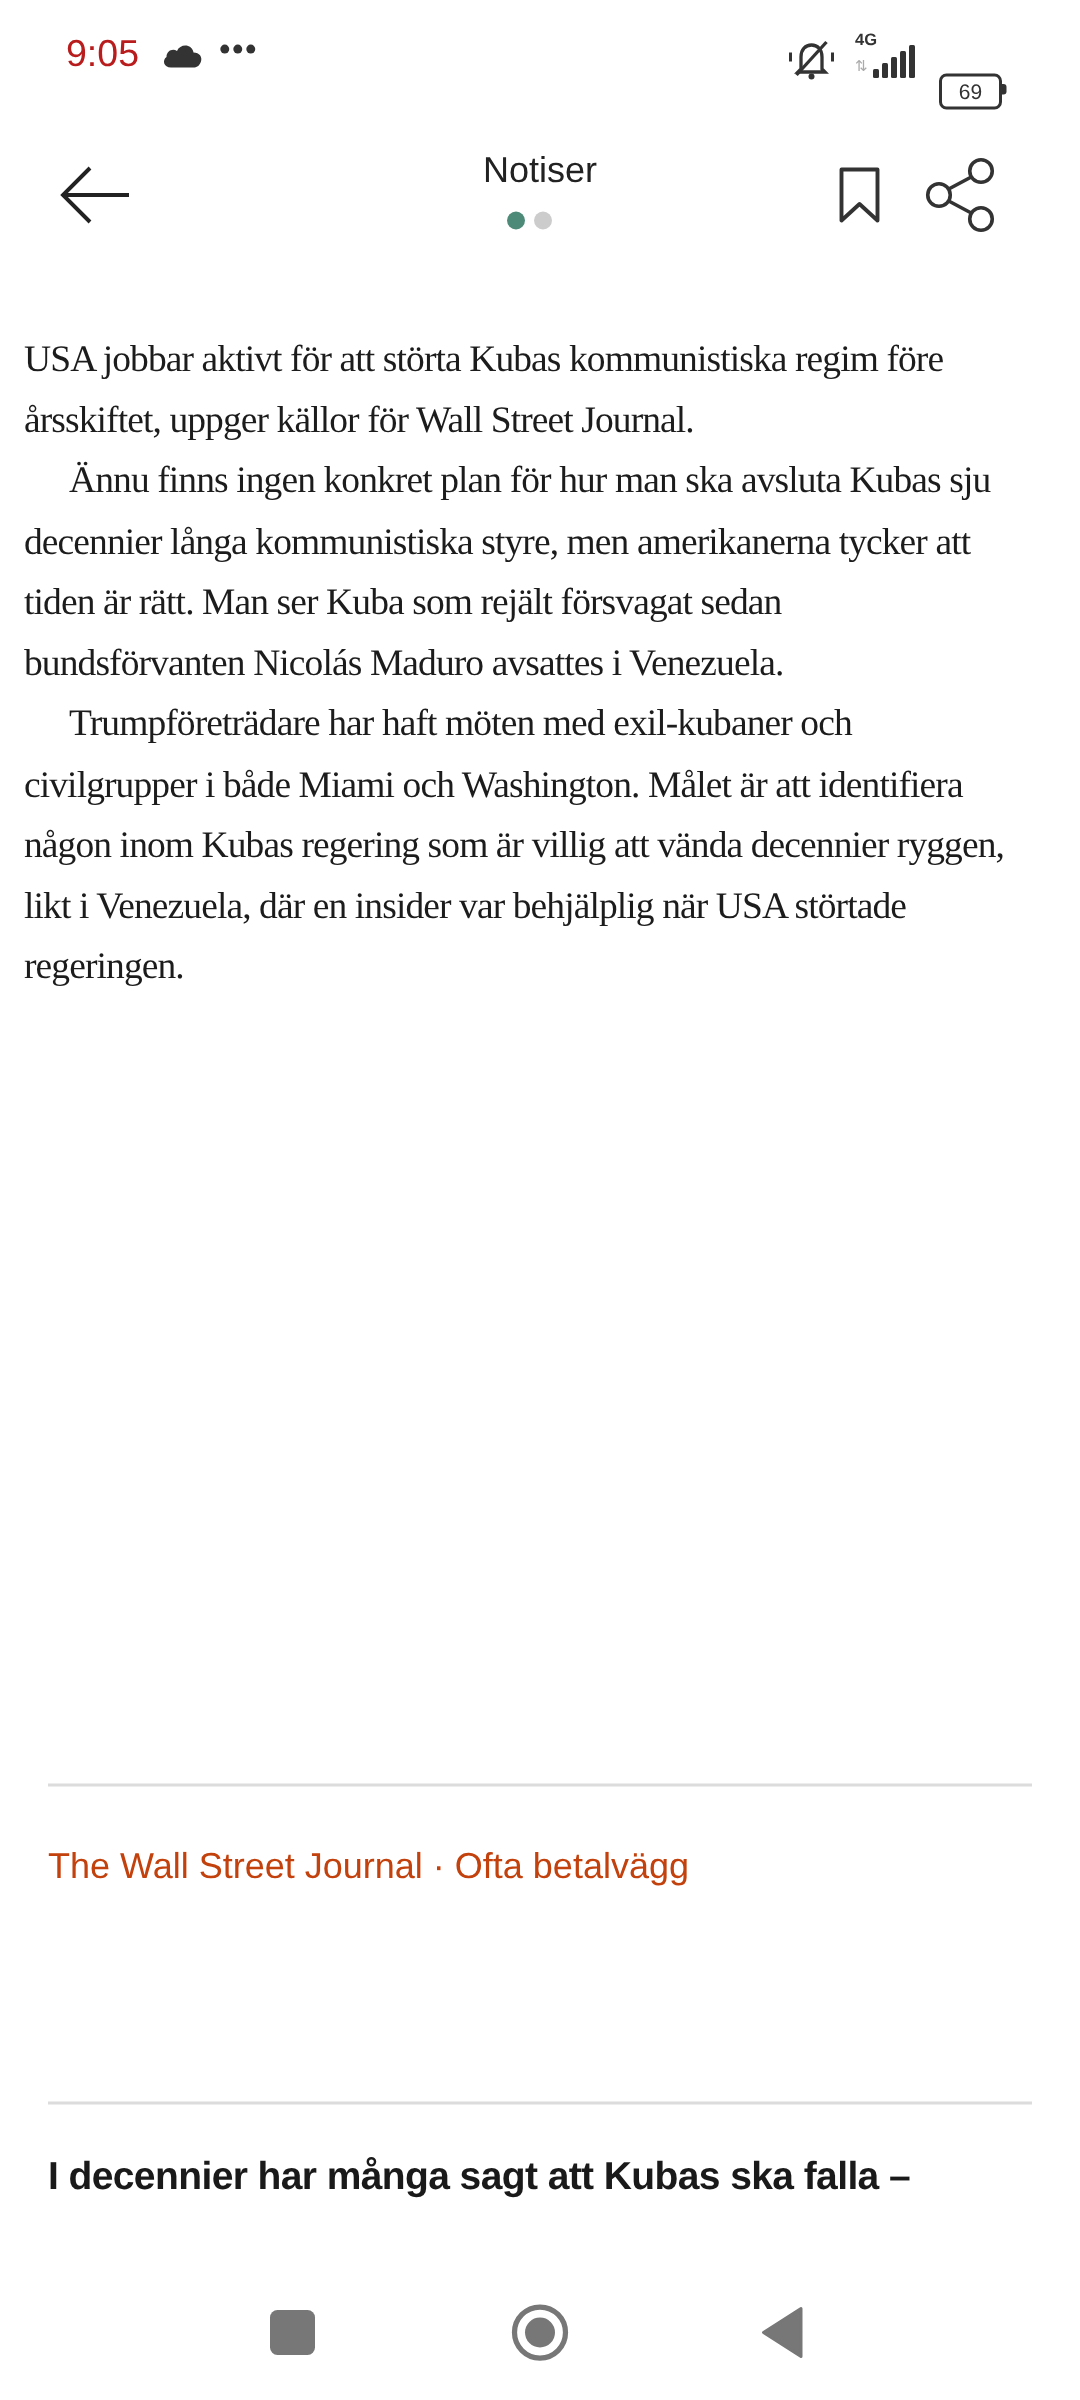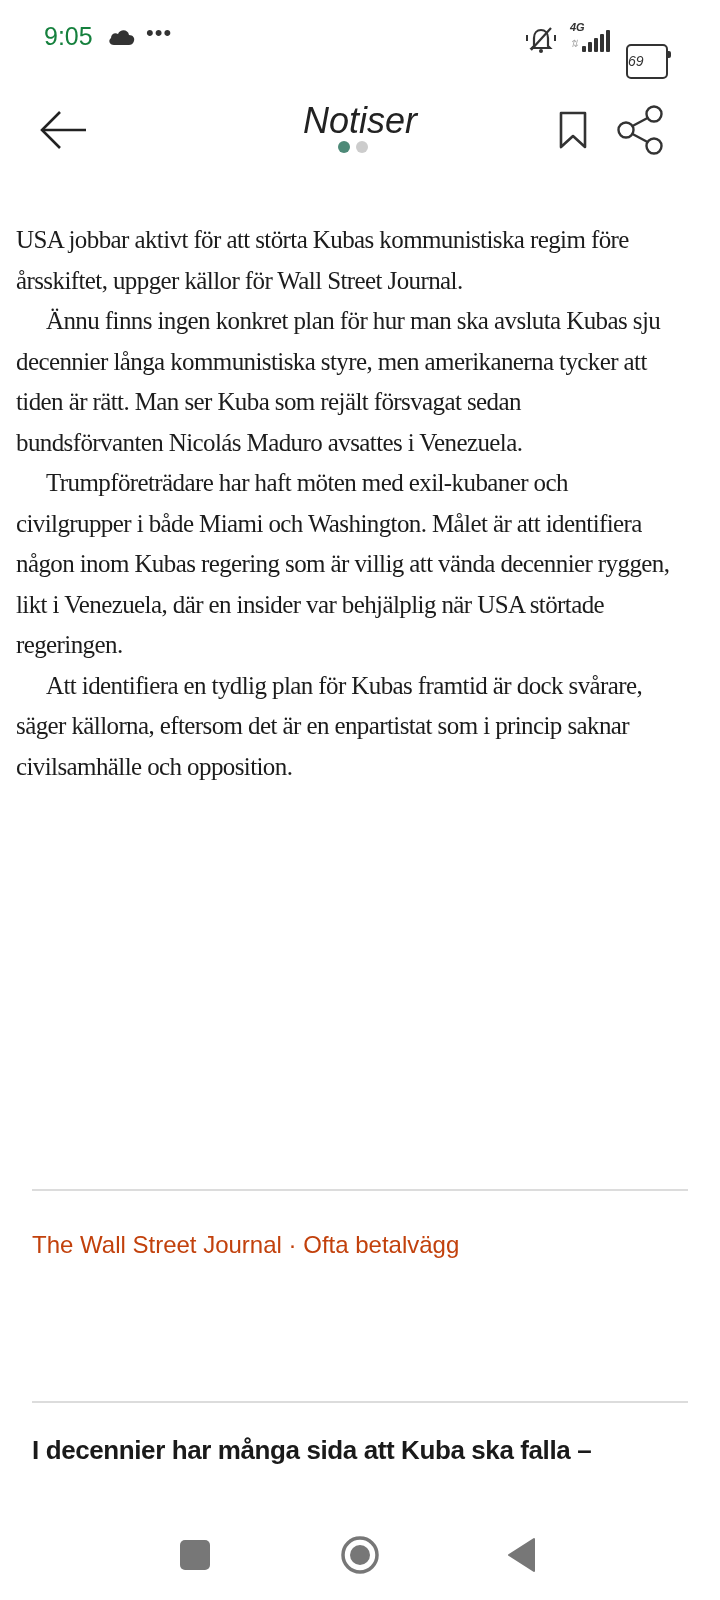--- a/index.html
+++ b/index.html
@@ -1,37 +1,37 @@
 <!DOCTYPE html>
 <html><head>
   <meta charset="utf-8">
   <style>
     * { box-sizing: border-box; margin: 0; padding: 0; }
     html, body { width: 720px; height: 1600px; background: #ffffff; overflow: hidden; }
     body { position: relative; font-family: "Liberation Sans", sans-serif; color: #1a1a1a; }
 
     
     .status-bar { position: absolute; top: 0; left: 0; width: 720px; height: 80px; }
-    .status-time { position: absolute; left: 44px; top: 22px; font-size: 25px; color: #15803d; font-family: "Liberation Sans", sans-serif; }
+    .status-time { position: absolute; left: 44px; top: 22px; font-size: 25px; color: #b91c1c; font-family: "Liberation Sans", sans-serif; }
     .status-cloud { position: absolute; left: 108px; top: 28px; width: 28px; height: 18px; }
     .status-more { position: absolute; left: 146px; top: 20px; font-size: 22px; color: #333; letter-spacing: 1px; }
-    .status-right { position: absolute; right: 52px; top: 24px; height: 30px; display: flex; align-items: center; gap: 10px; font-style: italic; }
+    .status-right { position: absolute; right: 52px; top: 24px; height: 30px; display: flex; align-items: center; gap: 10px; }
     .mute-icon { width: 34px; height: 30px; }
     .signal-wrap { position: relative; width: 48px; height: 30px; }
     .signal-4g { position: absolute; left: 2px; top: -3px; font-size: 11px; font-weight: bold; color: #333; }
     .signal-arrows { position: absolute; left: 2px; top: 14px; font-size: 10px; color: #aaa; }
     .signal-bars { position: absolute; left: 14px; bottom: 2px; display: flex; align-items: flex-end; gap: 2px; }
     .signal-bars span { display: block; width: 4px; background: #333; border-radius: 1px; }
-    .battery { width: 42px; height: 35px; border: 2px solid #333; border-radius: 5px; position: relative; display: flex; align-items: center; justify-content: flex-start; font-size: 14px; color: #333; margin-top: 44px; }
+    .battery { width: 42px; height: 24px; border: 2px solid #333; border-radius: 5px; position: relative; display: flex; align-items: center; justify-content: center; font-size: 14px; color: #333; margin-top: 44px; }
     .battery::after { content: ""; position: absolute; right: -5px; top: 5px; width: 3px; height: 7px; background: #333; border-radius: 0 2px 2px 0; }
 
     
     .app-header { position: absolute; top: 80px; left: 0; width: 720px; height: 100px; }
     .back-button { position: absolute; left: 38px; top: 28px; width: 52px; height: 44px; cursor: pointer; }
-    .header-title { position: absolute; left: 0; right: 0; top: 20px; text-align: center; font-size: 36px; color: #222; font-family: "Liberation Sans", sans-serif; font-style: italic; }
+    .header-title { position: absolute; left: 0; right: 0; top: 20px; text-align: center; font-size: 24px; color: #222; font-family: "Liberation Sans", sans-serif; }
     .page-dots { position: absolute; left: 338px; top: 61px; display: flex; gap: 6px; }
     .page-dots span { display: block; width: 12px; height: 12px; border-radius: 50%; }
     .bookmark-button { position: absolute; left: 556px; top: 30px; width: 34px; height: 40px; cursor: pointer; }
     .share-button { position: absolute; left: 614px; top: 24px; width: 54px; height: 54px; cursor: pointer; }
 
     
     .article { position: absolute; top: 220px; left: 16px; width: 656px; font-family: Liberation Serif, serif; }
     .article p { font-size: 25px; line-height: 40.5px; color: #1c1c1c; letter-spacing: -0.6px; }
     .article p.indent { text-indent: 30px; }
 
@@ -101,33 +101,32 @@
     <circle cx="40" cy="42" r="7.5" fill="none" stroke="#333" stroke-width="2.4"></circle>
     <line x1="18.5" y1="22" x2="33.5" y2="14" stroke="#333" stroke-width="2.4"></line>
     <line x1="18.5" y1="30" x2="33.5" y2="38" stroke="#333" stroke-width="2.4"></line>
   </svg>
 </div>
 
 <div class="article">
   <p>USA jobbar aktivt för att störta Kubas kommunistiska regim före årsskiftet, uppger källor för Wall Street Journal.</p>
   <p class="indent">Ännu finns ingen konkret plan för hur man ska avsluta Kubas sju decennier långa kommunistiska styre, men amerikanerna tycker att tiden är rätt. Man ser Kuba som rejält försvagat sedan bundsförvanten Nicolás Maduro avsattes i Venezuela.</p>
   <p class="indent">Trumpföreträdare har haft möten med exil-kubaner och civilgrupper i både Miami och Washington. Målet är att identifiera någon inom Kubas regering som är villig att vända decennier ryggen, likt i Venezuela, där en insider var behjälplig när USA störtade regeringen.</p>
-  <p class="indent">Att identifiera en tydlig plan för Kubas framtid är dock svårare, säger källorna, eftersom det är en enpartistat som i princip saknar civilsamhälle och opposition.</p>
 </div>
 
 <div class="divider" style="top:1189px"></div>
 
 <div class="related" style="top:1221px">
   <div class="related-meta">The Wall Street Journal · Ofta betalvägg</div>
 </div>
 
 <div class="divider" style="top:1401px"></div>
 
 <div class="related" style="top:1432px">
-  <div class="related-title">I decennier har många sida att Kuba ska falla –</div>
+  <div class="related-title">I decennier har många sagt att Kubas ska falla –</div>
 </div>
 
 <div class="nav-bar">
   <div class="nav-recents"></div>
   <svg class="nav-home" viewBox="0 0 40 40">
     <circle cx="20" cy="20" r="17" fill="none" stroke="#777" stroke-width="3.5"></circle>
     <circle cx="20" cy="20" r="10" fill="#777"></circle>
   </svg>
   <svg class="nav-back" viewBox="0 0 30 36">
     <path d="M28 2 L28 34 L3 18 Z" fill="#777" stroke="#777" stroke-width="2" stroke-linejoin="round"></path>

